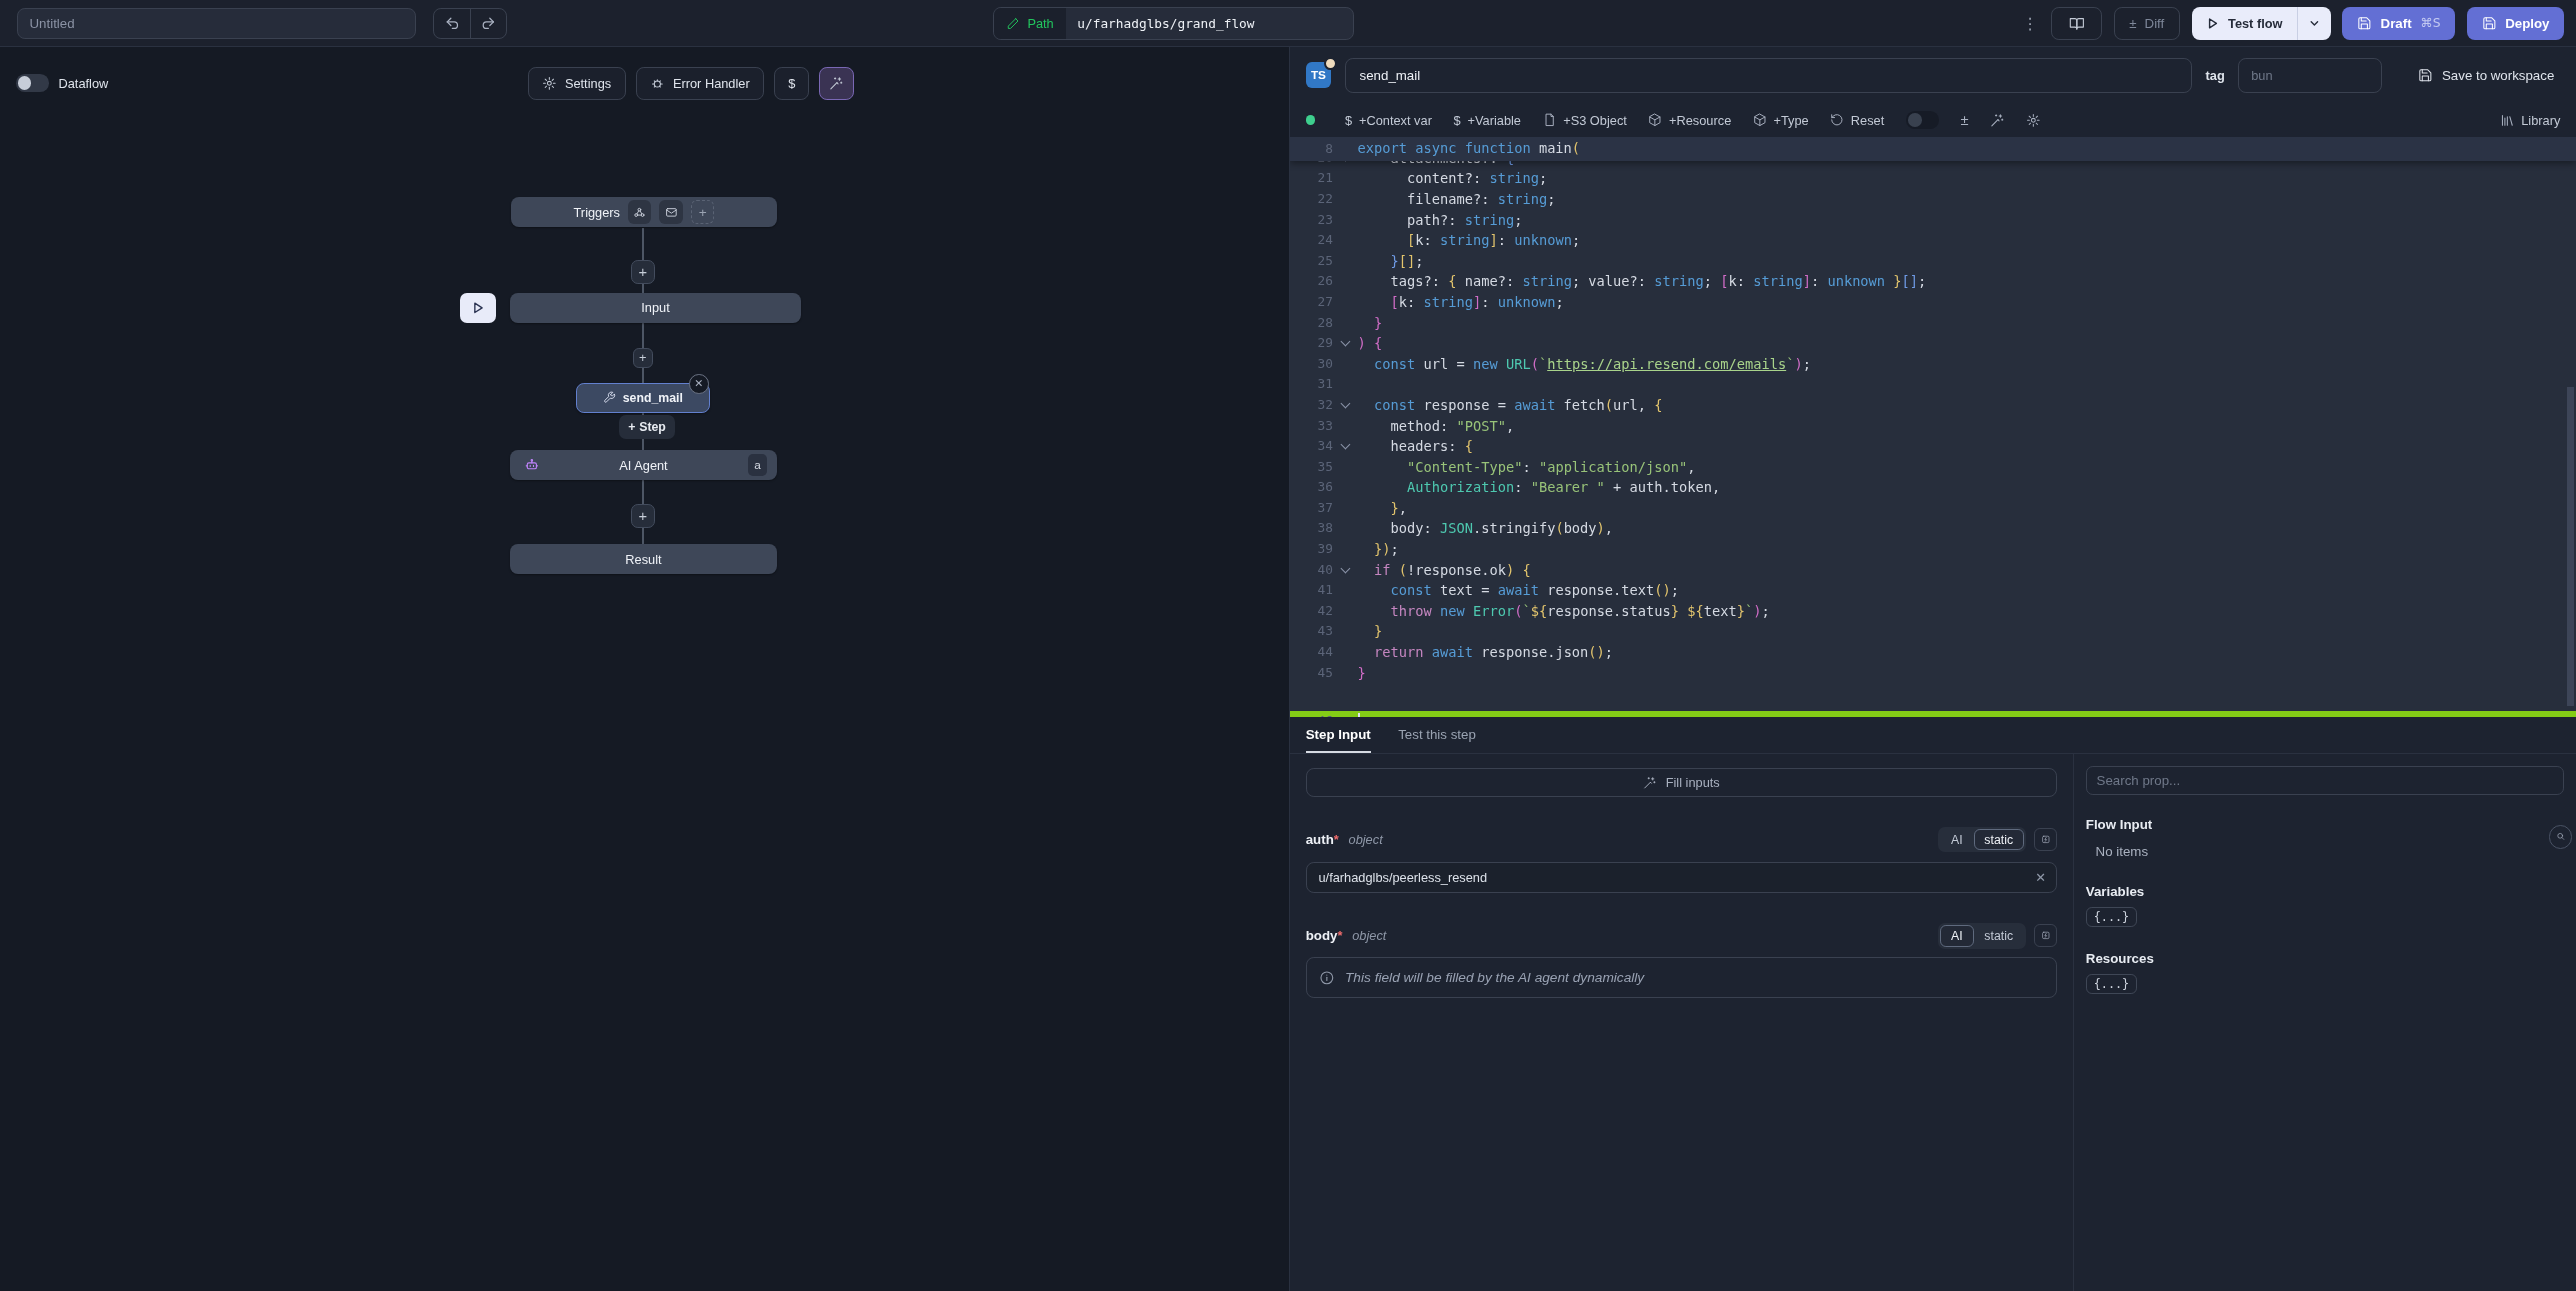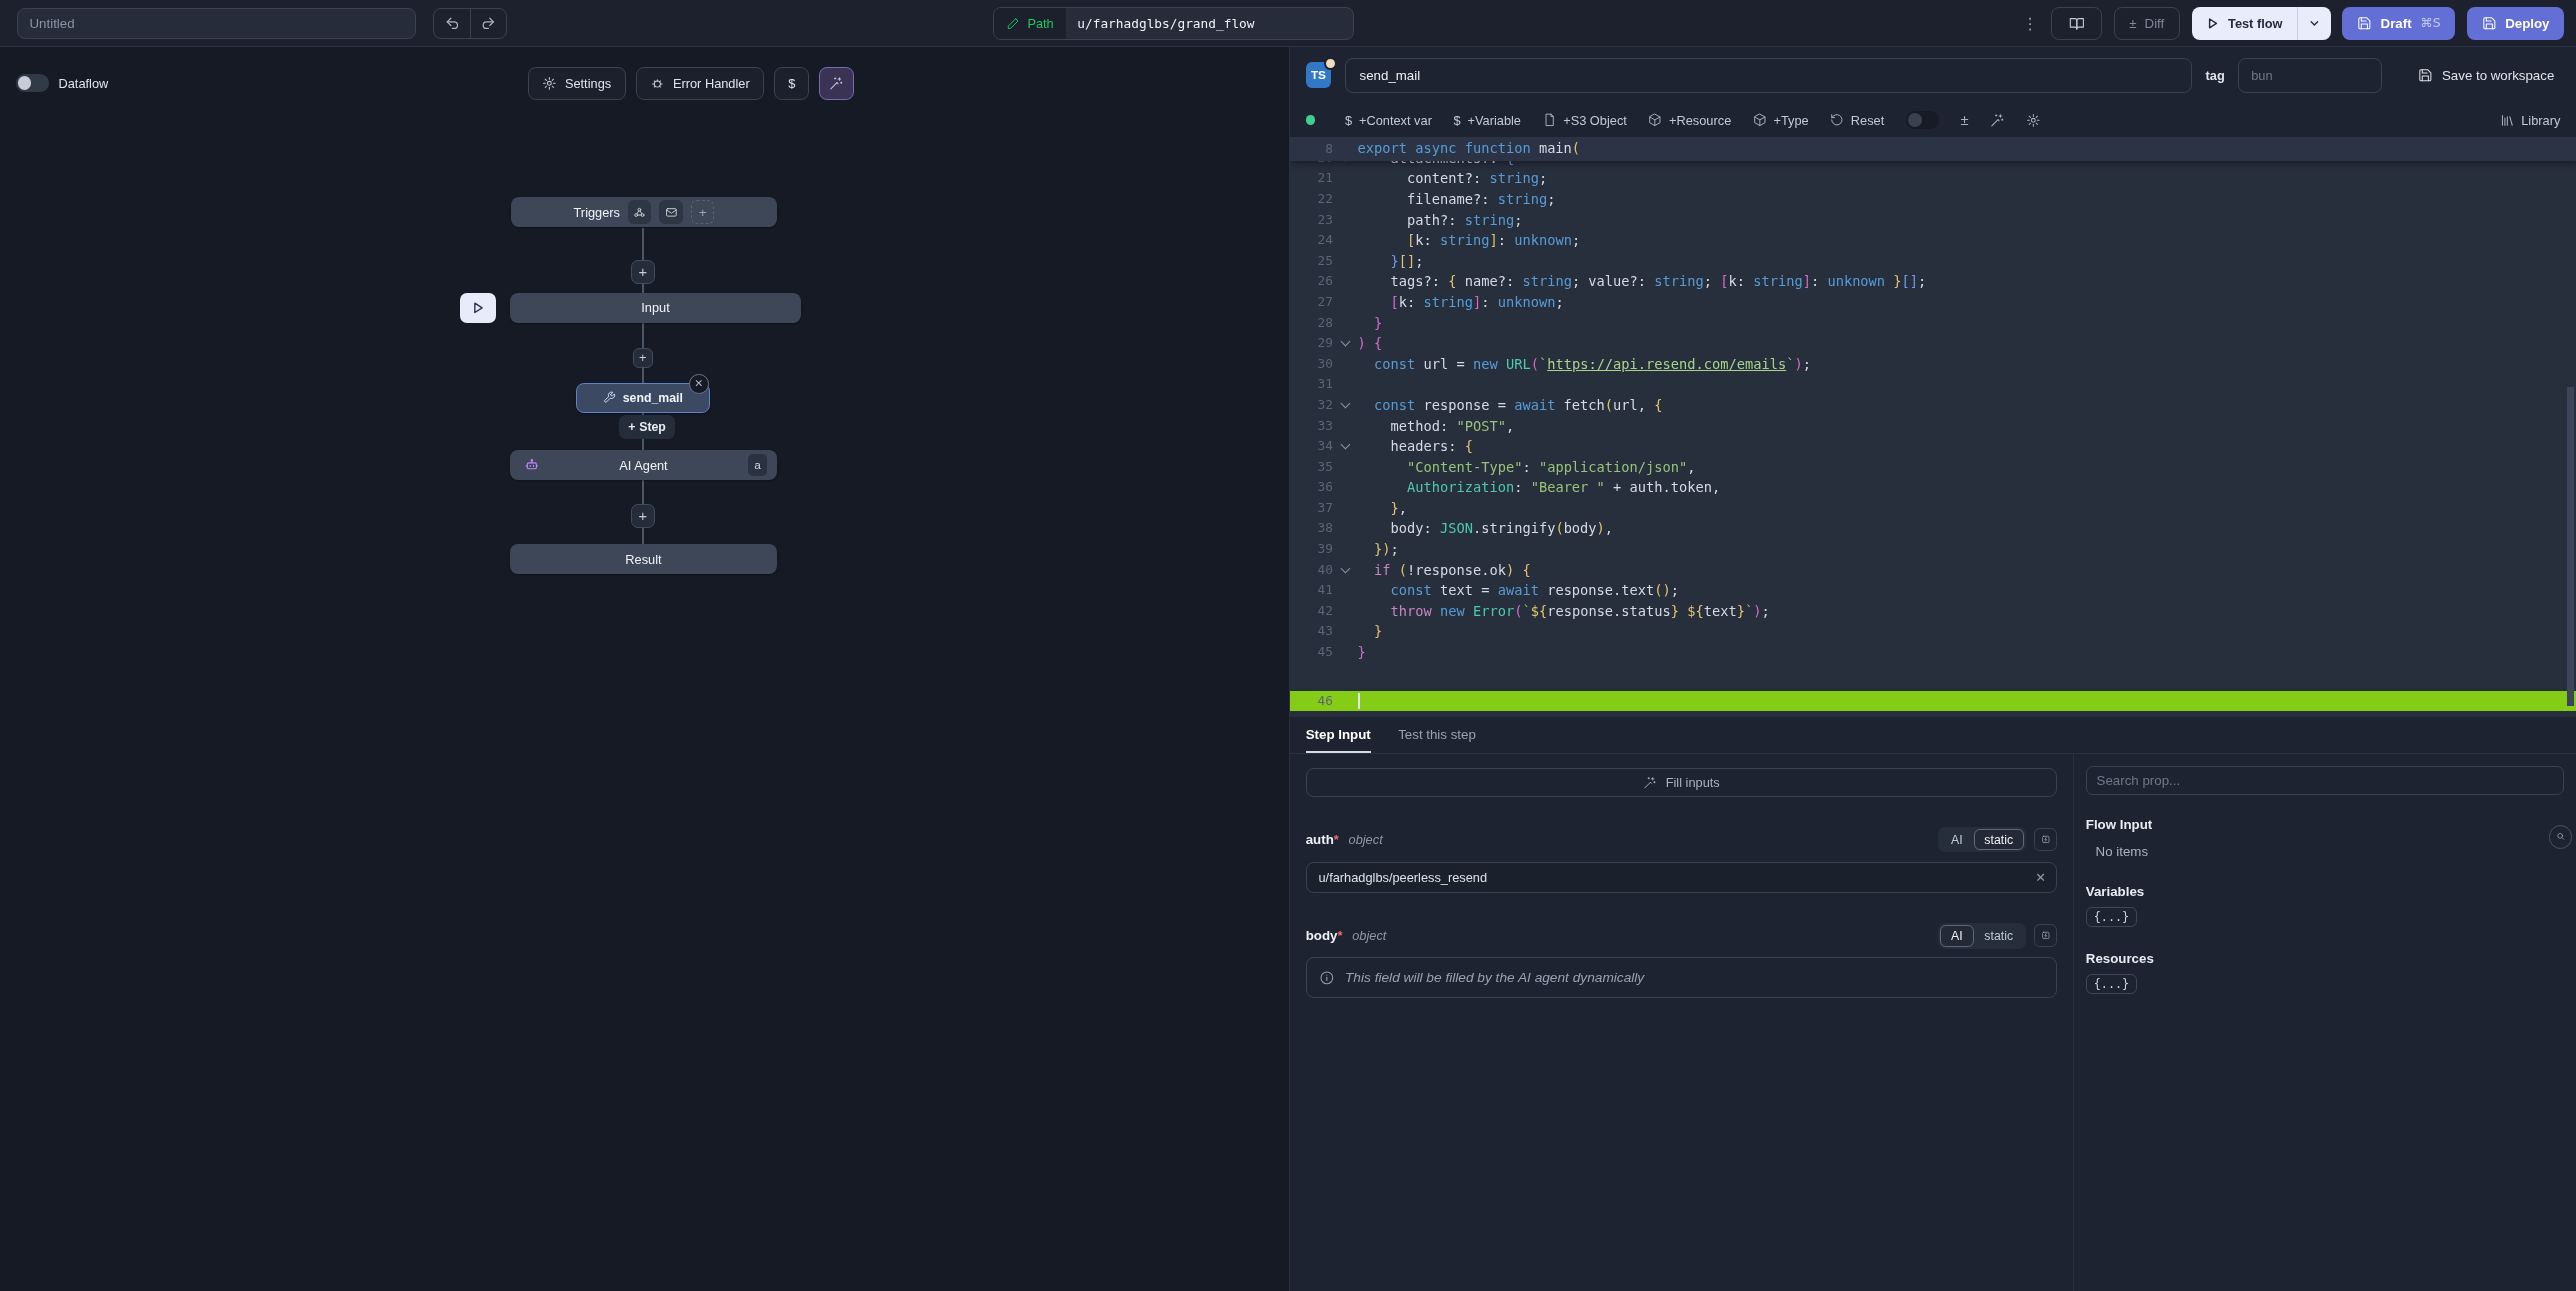--- a/index.html
+++ b/index.html
@@ -453,20 +453,21 @@
           <div class="code-line"><span class="gut">34</span><span class="fold open"></span><span class="code-text"><span class="tk-d">    headers: </span><span class="tk-y">{</span></span></div>
           <div class="code-line"><span class="gut">35</span><span class="fold"></span><span class="code-text"><span class="tk-d">      </span><span class="tk-s">"Content-Type"</span><span class="tk-d">: </span><span class="tk-s">"application/json"</span><span class="tk-d">,</span></span></div>
           <div class="code-line"><span class="gut">36</span><span class="fold"></span><span class="code-text"><span class="tk-d">      </span><span class="tk-t">Authorization</span><span class="tk-d">: </span><span class="tk-s">"Bearer "</span><span class="tk-d"> + auth.token,</span></span></div>
           <div class="code-line"><span class="gut">37</span><span class="fold"></span><span class="code-text"><span class="tk-d">    </span><span class="tk-y">}</span><span class="tk-d">,</span></span></div>
           <div class="code-line"><span class="gut">38</span><span class="fold"></span><span class="code-text"><span class="tk-d">    body: </span><span class="tk-t">JSON</span><span class="tk-d">.stringify</span><span class="tk-y">(</span><span class="tk-d">body</span><span class="tk-y">)</span><span class="tk-d">,</span></span></div>
           <div class="code-line"><span class="gut">39</span><span class="fold"></span><span class="code-text"><span class="tk-d">  </span><span class="tk-y">}</span><span class="tk-y">)</span><span class="tk-d">;</span></span></div>
           <div class="code-line"><span class="gut">40</span><span class="fold open"></span><span class="code-text"><span class="tk-d">  </span><span class="tk-c">if</span><span class="tk-d"> </span><span class="tk-y">(</span><span class="tk-d">!response.ok</span><span class="tk-y">)</span><span class="tk-d"> </span><span class="tk-y">{</span></span></div>
           <div class="code-line"><span class="gut">41</span><span class="fold"></span><span class="code-text"><span class="tk-d">    </span><span class="tk-k">const</span><span class="tk-d"> text </span><span class="tk-d">= </span><span class="tk-k">await</span><span class="tk-d"> response.text</span><span class="tk-y">(</span><span class="tk-y">)</span><span class="tk-d">;</span></span></div>
           <div class="code-line"><span class="gut">42</span><span class="fold"></span><span class="code-text"><span class="tk-d">    </span><span class="tk-c">throw</span><span class="tk-d"> </span><span class="tk-k">new</span><span class="tk-d"> </span><span class="tk-t">Error</span><span class="tk-m">(</span><span class="tk-s">`</span><span class="tk-y">${</span><span class="tk-d">response.status</span><span class="tk-y">}</span><span class="tk-s"> </span><span class="tk-y">${</span><span class="tk-d">text</span><span class="tk-y">}</span><span class="tk-s">`</span><span class="tk-m">)</span><span class="tk-d">;</span></span></div>
           <div class="code-line"><span class="gut">43</span><span class="fold"></span><span class="code-text"><span class="tk-d">  </span><span class="tk-y">}</span></span></div>
+          <div class="code-line"><span class="gut">44</span><span class="fold"></span><span class="code-text"><span class="tk-d">  </span><span class="tk-c">return</span><span class="tk-d"> </span><span class="tk-k">await</span><span class="tk-d"> response.json</span><span class="tk-y">(</span><span class="tk-y">)</span><span class="tk-d">;</span></span></div>
           <div class="code-line"><span class="gut">45</span><span class="fold"></span><span class="code-text"><span class="tk-m">}</span></span></div>
           <div class="code-line current"><span class="gut">46</span><span class="fold"></span><span class="code-text"></span></div>
         </div>
       <div class="sticky-host">
           <div class="code-line"><span class="gut">8</span><span class="fold"></span><span class="code-text"><span class="tk-k">export async function </span><span class="tk-d">main</span><span class="tk-y">(</span></span></div>
         </div>
       <div class="vthumb"></div>
     </div>
 
     <div class="tabs">

